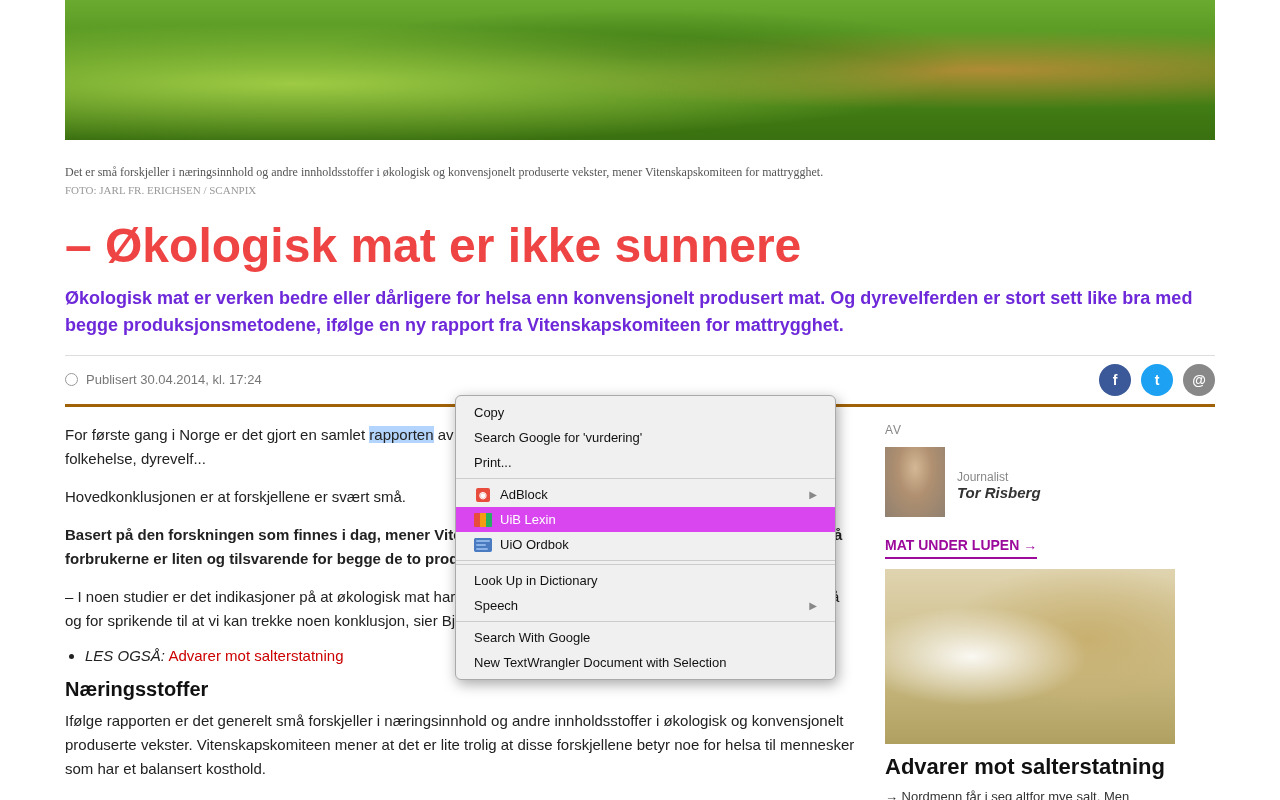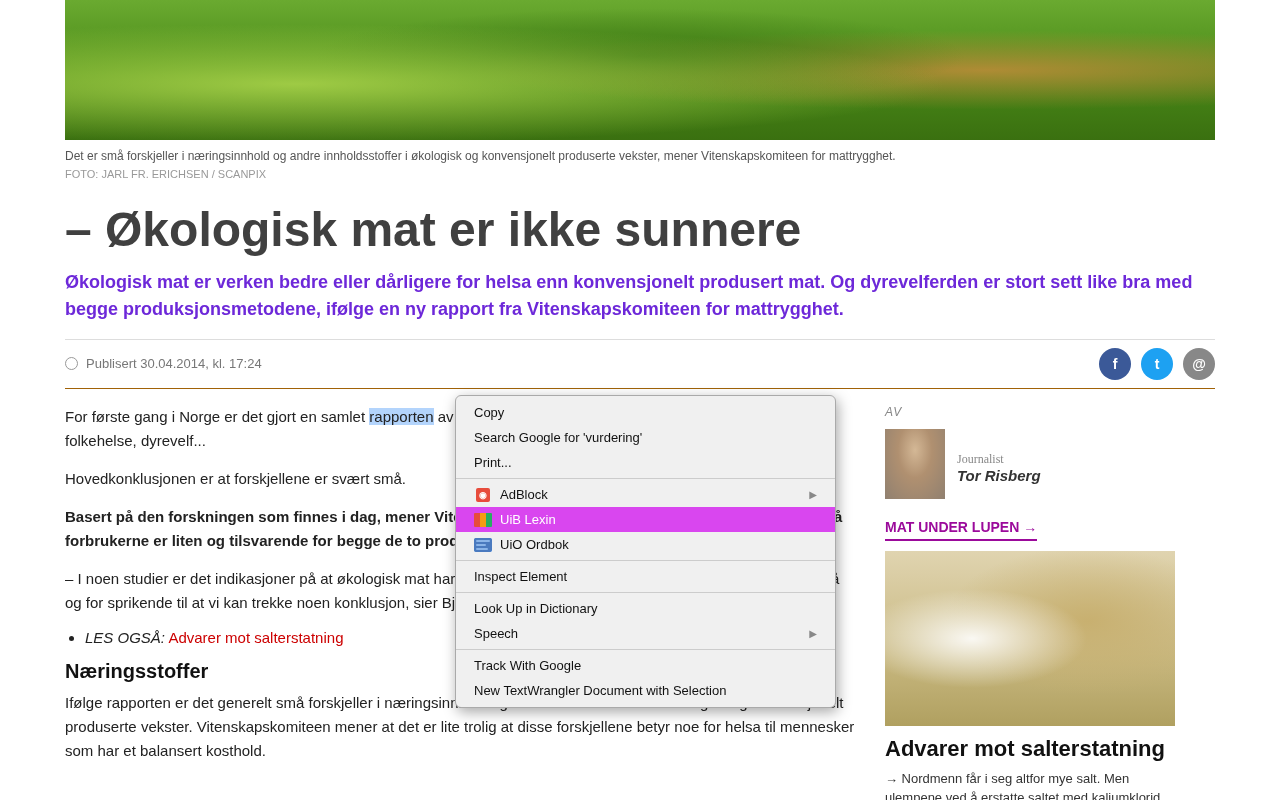--- a/index.html
+++ b/index.html
@@ -33,34 +33,34 @@
       height: 100%;
       background: 
         radial-gradient(ellipse at 20% 60%, rgba(180,220,80,0.8) 0%, transparent 50%),
         radial-gradient(ellipse at 50% 40%, rgba(60,120,20,0.9) 0%, transparent 40%),
         radial-gradient(ellipse at 80% 50%, rgba(200,140,60,0.8) 0%, transparent 40%),
         linear-gradient(180deg, #6aaa30 0%, #4a8a18 50%, #3a7010 100%);
     }
 
     .caption-area {
       width: 1150px;
-      margin: 0 auto;
+      margin: 16px auto;
       padding: 8px 0 4px 0;
       font-size: 12px;
       color: #555;
-      font-family: Liberation Sans, sans-serif;
+      font-family: Liberation Serif, serif;
       line-height: 1.4;
     }
 
     .headline {
       width: 1150px;
       margin: 18px auto 12px auto;
       font-size: 48px;
       font-weight: bold;
-      color: #404040;
+      color: #ef4444;
       line-height: 1.1;
       font-family: Arial, Helvetica, sans-serif;
     }
 
     .subheadline {
       width: 1150px;
       margin: 0 auto 16px auto;
       font-size: 18px;
       font-weight: bold;
       color: #6d28d9;
@@ -68,21 +68,21 @@
       font-family: Arial, Helvetica, sans-serif;
     }
 
     .meta-row {
       width: 1150px;
       margin: 0 auto 16px auto;
       display: flex;
       align-items: center;
       justify-content: space-between;
       border-top: 1px solid #ddd;
-      border-bottom: 1px solid #a16207;
+      border-bottom: 3px solid #a16207;
       padding: 8px 0;
     }
 
     .publish-time {
       font-size: 13px;
       color: #777;
       font-family: Arial, sans-serif;
       display: flex;
       align-items: center;
       gap: 5px;
@@ -169,21 +169,20 @@
     }
 
     
     .sidebar-av {
       font-size: 12px;
       color: #888;
       font-family: Arial, sans-serif;
       text-transform: uppercase;
       letter-spacing: 1px;
       margin-bottom: 10px;
-      font-style: italic;
     }
 
     .author-card {
       display: flex;
       align-items: center;
       gap: 12px;
       margin-bottom: 20px;
     }
 
     .author-avatar {
@@ -198,21 +197,21 @@
     .author-avatar-inner {
       width: 100%;
       height: 100%;
       background: 
         radial-gradient(ellipse at 50% 30%, #d4b896 0%, #b09070 40%, #908070 100%);
     }
 
     .author-info .role {
       font-size: 12px;
       color: #888;
-      font-family: Liberation Serif, serif;
+      font-family: Liberation Sans, sans-serif;
       margin-top: 8px;
     }
 
     .author-info .name {
       font-size: 15px;
       font-weight: bold;
       font-family: Arial, sans-serif;
       color: #333;
       font-style: italic;
     }
@@ -482,46 +481,41 @@
               <rect x="2" y="10" width="12" height="2" fill="#8ab4e8" rx="1"></rect>
             </svg>
           </div>
         </div>
         <span>UiO Ordbok</span>
       </div>
     </div>
 
     <div class="ctx-separator"></div>
 
-    <div class="ctx-item">
-      <div class="ctx-item-inner">
-        <span>Inspect Element</span>
-      </div>
-    </div>
 
     <div class="ctx-separator"></div>
 
     <div class="ctx-item">
       <div class="ctx-item-inner">
         <span>Look Up in Dictionary</span>
       </div>
     </div>
 
     <div class="ctx-item">
       <div class="ctx-item-inner">
         <span>Speech</span>
       </div>
       <span class="ctx-arrow">▶</span>
     </div>
 
     <div class="ctx-separator"></div>
 
     <div class="ctx-item">
       <div class="ctx-item-inner">
-        <span>Track With Google</span>
+        <span>Search With Google</span>
       </div>
     </div>
 
     <div class="ctx-item">
       <div class="ctx-item-inner">
         <span>New TextWrangler Document with Selection</span>
       </div>
     </div>
 
   </div>

